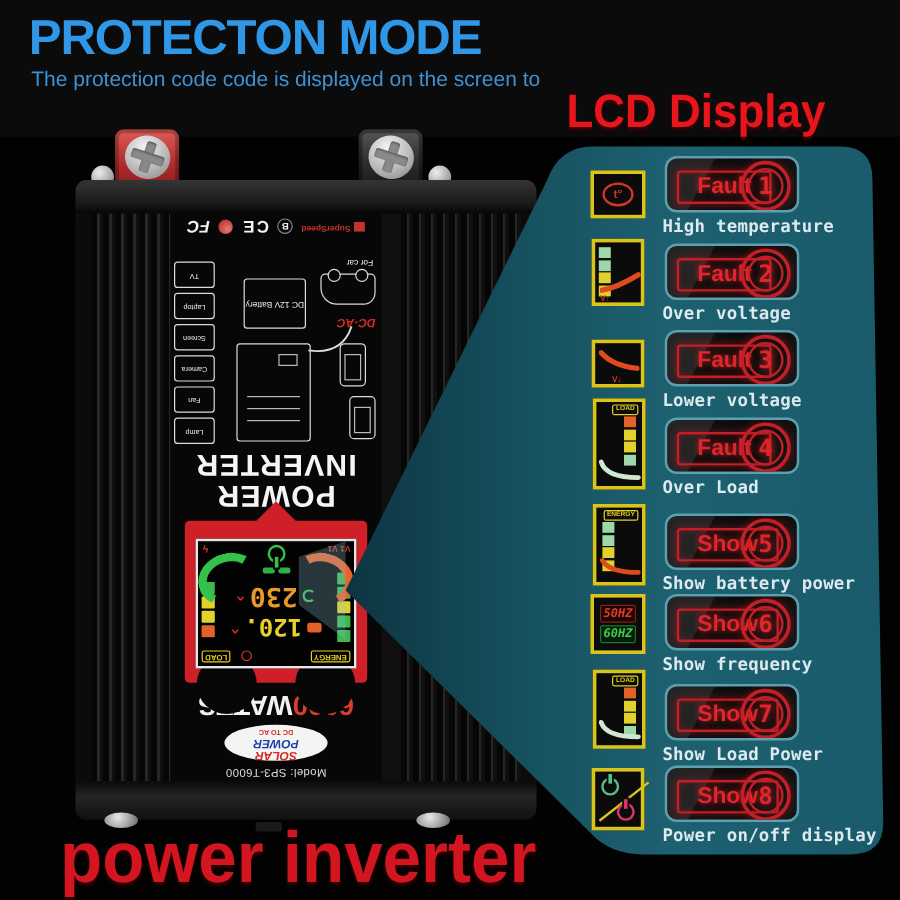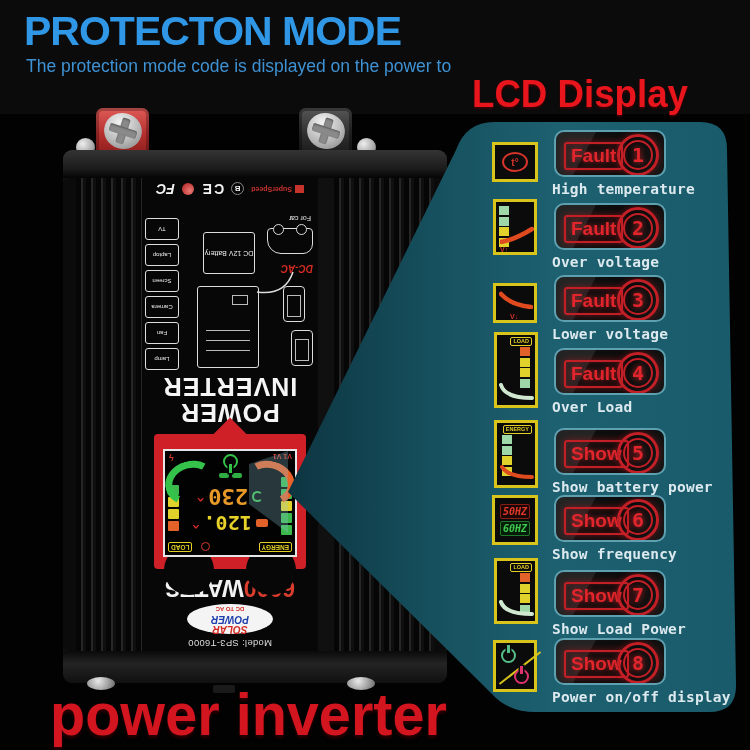--- a/index.html
+++ b/index.html
@@ -142,21 +142,21 @@
   .cert-dot{width:12px;height:12px;border-radius:50%;background:radial-gradient(circle at 35% 35%,#e87a74,#b11c1c);}
   .cert-fc{font-size:14px;font-weight:900;color:#f2f2f2;font-style:italic;}
 
   
   .code-list{position:absolute;left:482px;top:128px;width:268px;height:600px;z-index:7;}
   .item{position:absolute;left:0;width:268px;}
   .disp{position:absolute;left:72px;top:0;width:112px;height:47px;background:#0b0b0b;
       border:2px solid #5fa0b0;border-radius:10px;overflow:hidden;}
   .disp::before{content:"";position:absolute;inset:0;
       background:linear-gradient(118deg,rgba(255,255,255,.10) 0%,rgba(255,255,255,.10) 30%,rgba(255,255,255,.015) 31%,rgba(255,255,255,0) 62%,rgba(255,255,255,.05) 100%);}
-  .word{position:absolute;left:8px;top:10px;padding:0 5px;font-size:19px;font-weight:700;color:#e0252c;
+  .word{position:absolute;left:8px;top:10px;padding:0 15px;font-size:19px;font-weight:700;color:#e0252c;
       border:2.5px solid #c21f26;border-radius:3px;line-height:24px;
       text-shadow:0 0 6px rgba(230,40,45,.8);box-shadow:0 0 7px rgba(210,30,40,.45),inset 0 0 5px rgba(210,30,40,.35);}
   .ring{position:absolute;right:5px;top:2px;width:42px;height:42px;border:3px solid #c21f26;border-radius:50%;
       box-shadow:0 0 7px rgba(210,30,40,.45);}
   .ring .ring2{position:absolute;inset:3px;border:2px solid #c21f26;border-radius:50%;}
   .ring .num{position:absolute;inset:0;display:flex;align-items:center;justify-content:center;
       font-family:"DejaVu Sans Mono",monospace;font-size:20px;font-weight:700;color:#e0252c;
       text-shadow:0 0 6px rgba(230,40,45,.9);font-style:normal;}
   .lbl{position:absolute;left:70px;top:51px;width:200px;font-family:"DejaVu Sans Mono",monospace;
       font-size:14.5px;font-weight:700;letter-spacing:.2px;color:#dce9ee;white-space:nowrap;}
@@ -204,21 +204,21 @@
       transform:rotate(-38deg);}
 </style>
 </head>
 <body>
 
 <div class="stage">
 
   <div class="banner">
     <div class="title">PROTECTON MODE</div>
     <div class="sub">
-      <div>The protection mode code is displayed on the power to</div>
+      <div>The protection code code is displayed on the screen to</div>
     </div>
   </div>
 
   <div class="inverter">
     <div class="terminal red">
         <span class="screwhead"></span>
       </div>
     <div class="terminal dark">
         <span class="screwhead"></span>
       </div>

